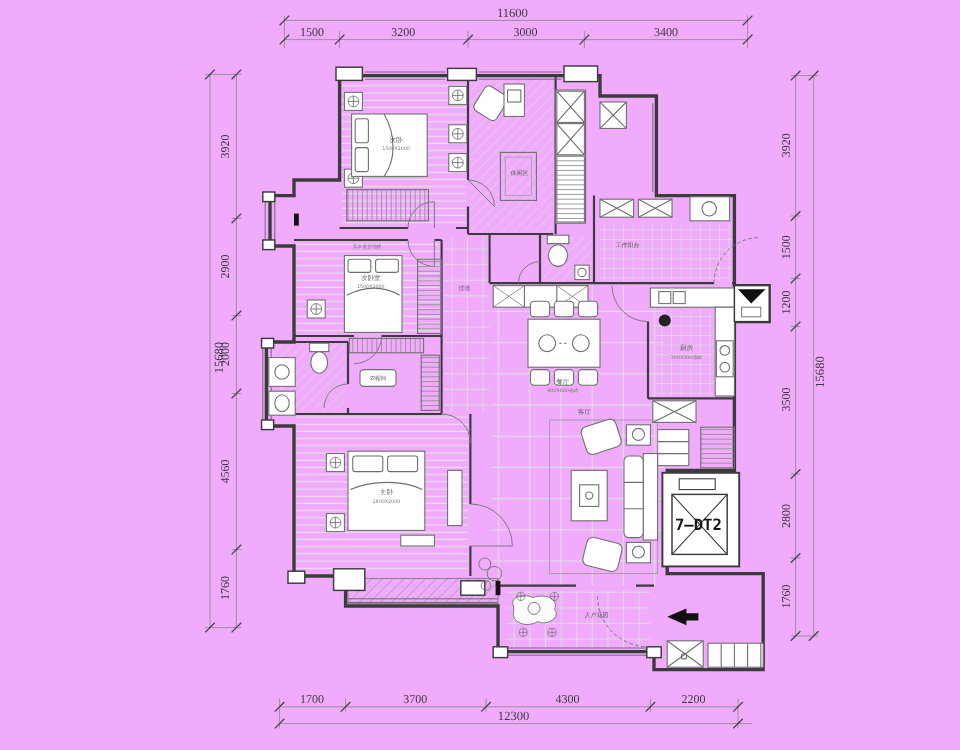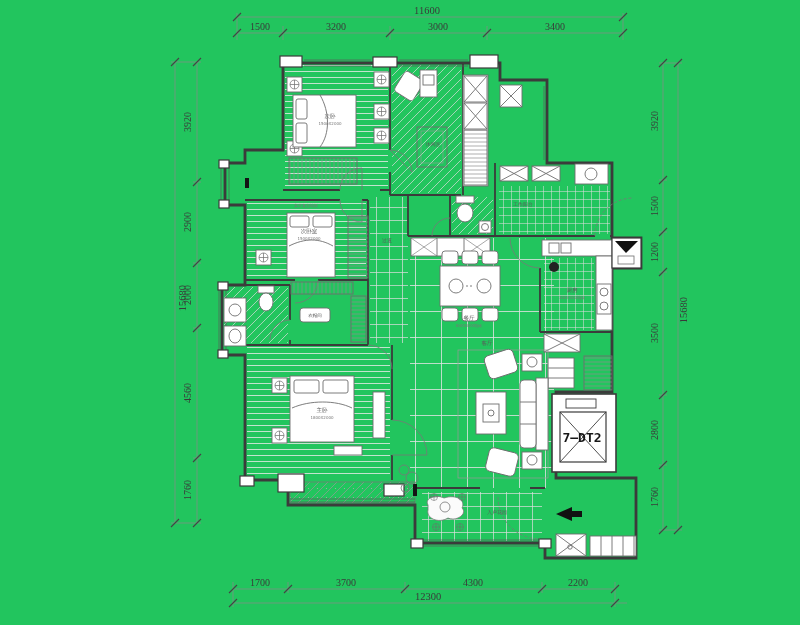--- a/index.html
+++ b/index.html
@@ -1,16 +1,16 @@
 <!DOCTYPE html>
 <html><head>
 <meta charset="utf-8">
 <style>
   html,body{margin:0;padding:0;background:#ffffff;}
-  .plan{position:relative;width:800px;height:625px;background:#22c55e;overflow:hidden;
+  .plan{position:relative;width:800px;height:625px;background:#f0abfc;overflow:hidden;
         font-family:"Liberation Sans",sans-serif;}
   svg{position:absolute;left:0;top:0;}
   .dim{font-family:"Liberation Serif",serif;font-size:10px;fill:#3a3a3a;}
   .dimtot{font-family:"Liberation Serif",serif;font-size:10.5px;fill:#3a3a3a;}
   .lbl{font-family:"DejaVu Sans",sans-serif;fill:#5a5a5a;}
   .sub{font-family:"DejaVu Sans",sans-serif;fill:#777;}
   .lift{font-family:"DejaVu Sans Mono",monospace;font-weight:600;font-size:13px;fill:#171717;}
 </style>
 </head>
 <body>

